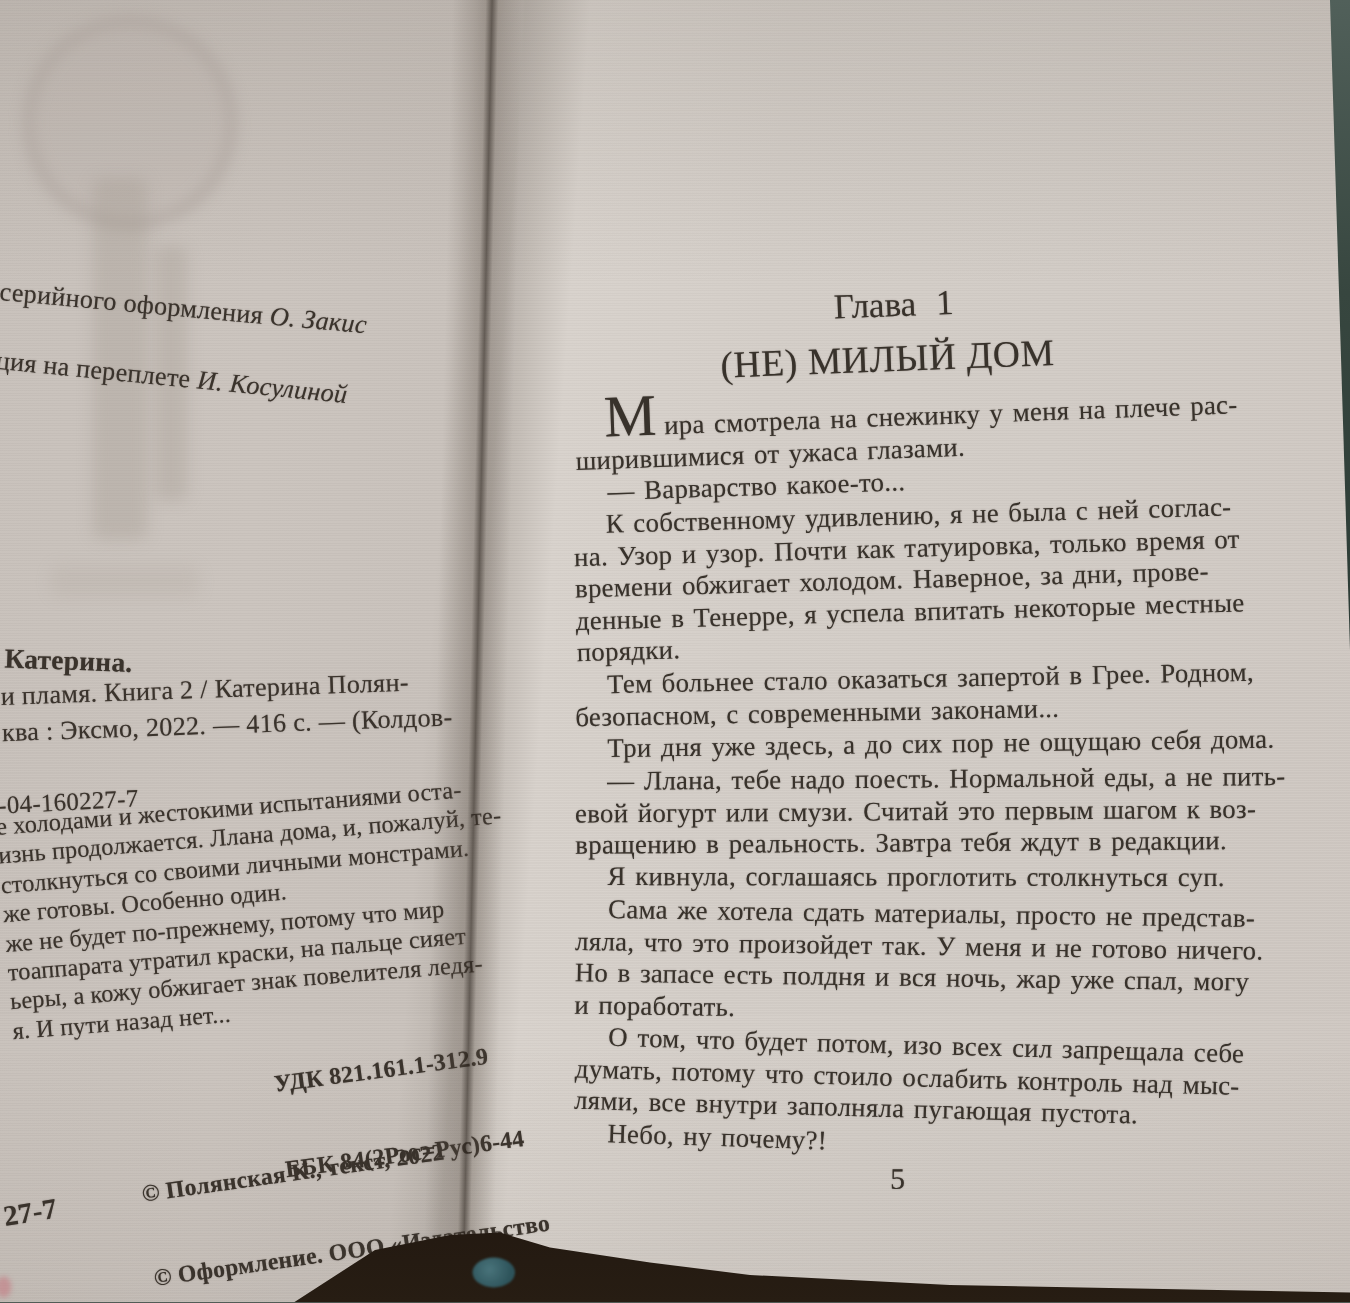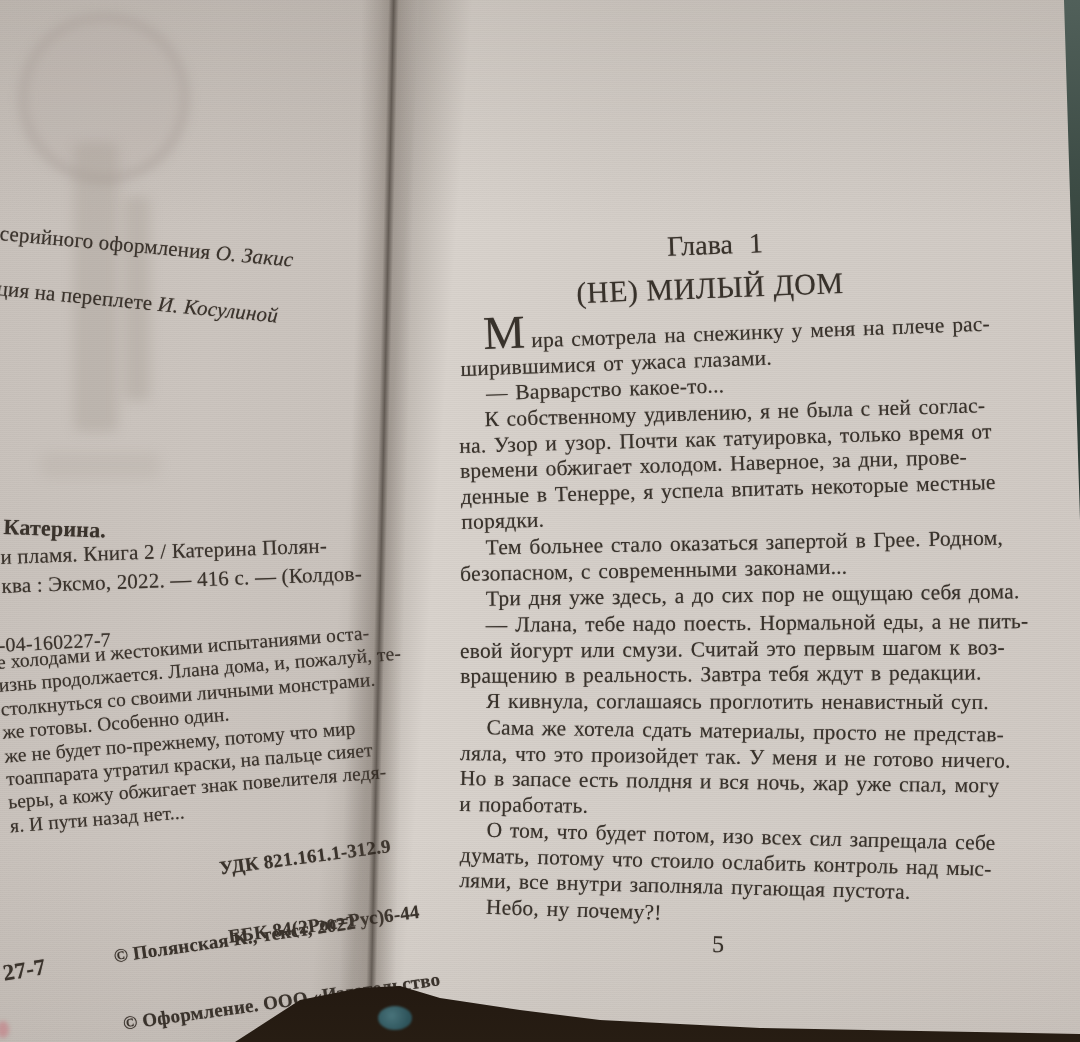--- a/index.html
+++ b/index.html
@@ -117,21 +117,21 @@
   <div class="t rp-chapter">Глава 1</div>
   <div class="t rp-title">(НЕ) МИЛЫЙ ДОМ</div>
   <div class="t rp-body"><p><span class="initial">М</span>ира смотрела на снежинку у меня на плече рас-
 ширившимися от ужаса глазами.</p><p>— Варварство какое-то...</p><p>К собственному удивлению, я не была с ней соглас-
 на. Узор и узор. Почти как татуировка, только время от
 времени обжигает холодом. Наверное, за дни, прове-
 денные в Тенерре, я успела впитать некоторые местные
 порядки.</p><p>Тем больнее стало оказаться запертой в Грее. Родном,
 безопасном, с современными законами...</p><p>Три дня уже здесь, а до сих пор не ощущаю себя дома.</p><p>— Ллана, тебе надо поесть. Нормальной еды, а не пить-
 евой йогурт или смузи. Считай это первым шагом к воз-
-вращению в реальность. Завтра тебя ждут в редакции.</p><p>Я кивнула, соглашаясь проглотить ненавистный суп.</p><p>Сама же хотела сдать материалы, просто не представ-
+вращению в реальность. Завтра тебя ждут в редакции.</p><p>Я кивнула, соглашаясь проглотить столкнуться суп.</p><p>Сама же хотела сдать материалы, просто не представ-
 ляла, что это произойдет так. У меня и не готово ничего.
 Но в запасе есть полдня и вся ночь, жар уже спал, могу
 и поработать.</p><p>О том, что будет потом, изо всех сил запрещала себе
 думать, потому что стоило ослабить контроль над мыс-
 лями, все внутри заполняла пугающая пустота.</p><p>Небо, ну почему?!</p></div>
   <div class="t rp-pagenum">5</div>
 
   <div class="gutter"></div>
   <div class="edge-teal"></div>
   <div class="cover-edge"></div>

